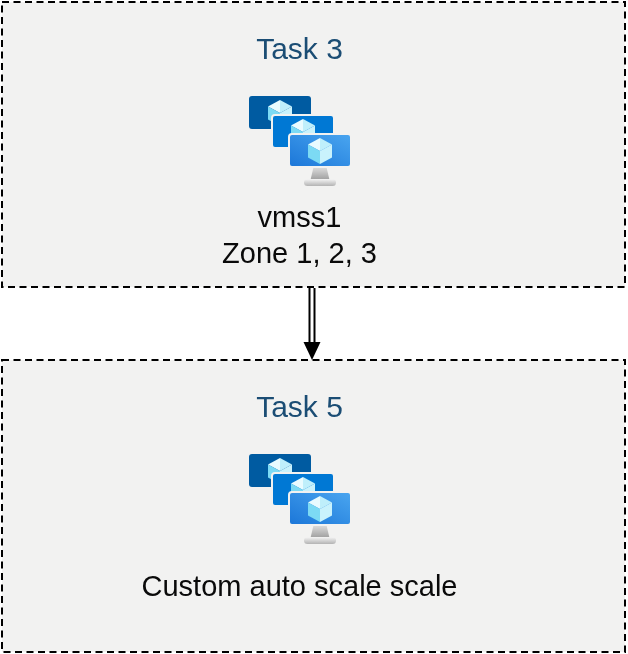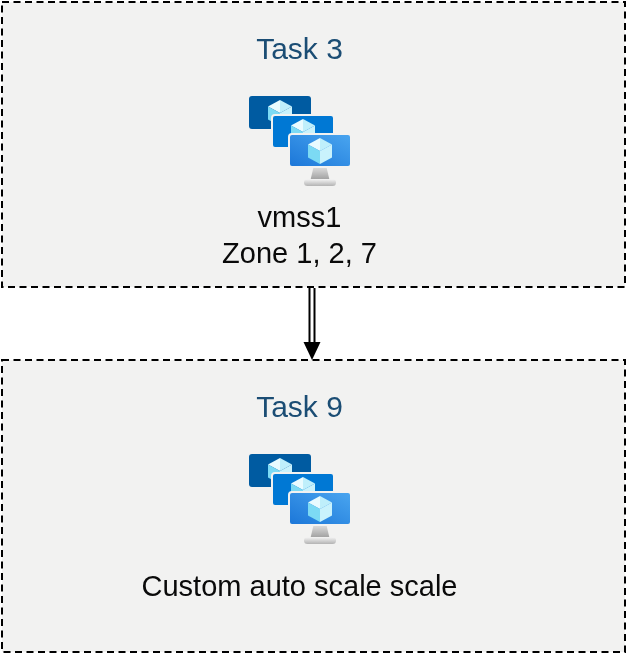--- a/index.html
+++ b/index.html
@@ -94,37 +94,37 @@
   <svg class="box-border-svg" width="625" height="287">
     <rect x="1" y="1" width="623" height="285" fill="#f2f2f1" stroke="#000000" stroke-width="2" stroke-dasharray="7 4.5"></rect>
   </svg>
   <div class="box-content">
     <div class="box-title">Task 3</div>
     <svg class="vmss-icon" viewBox="0 0 102 90">
       <use href="#vmss"></use>
     </svg>
     <div class="box-lines">
       <div>vmss1</div>
-      <div>Zone 1, 2, 7</div>
+      <div>Zone 1, 2, 3</div>
     </div>
   </div>
 </div>
 
 <svg class="connector-svg" width="25" height="72">
   <line x1="9.5" y1="0" x2="9.5" y2="57" stroke="#000000" stroke-width="2"></line>
   <line x1="14.5" y1="0" x2="14.5" y2="57" stroke="#000000" stroke-width="2"></line>
   <polygon points="3.5,54 20.5,54 12,72" fill="#000000"></polygon>
 </svg>
 
 <div class="task-box bottom">
   <svg class="box-border-svg" width="625" height="294">
     <rect x="1" y="1" width="623" height="292" fill="#f2f2f1" stroke="#000000" stroke-width="2" stroke-dasharray="7 4.5"></rect>
   </svg>
   <div class="box-content">
-    <div class="box-title">Task 9</div>
+    <div class="box-title">Task 5</div>
     <svg class="vmss-icon" viewBox="0 0 102 90">
       <use href="#vmss"></use>
     </svg>
     <div class="box-lines">
       <div>Custom auto scale scale</div>
     </div>
   </div>
 </div>
 
 </body></html>

